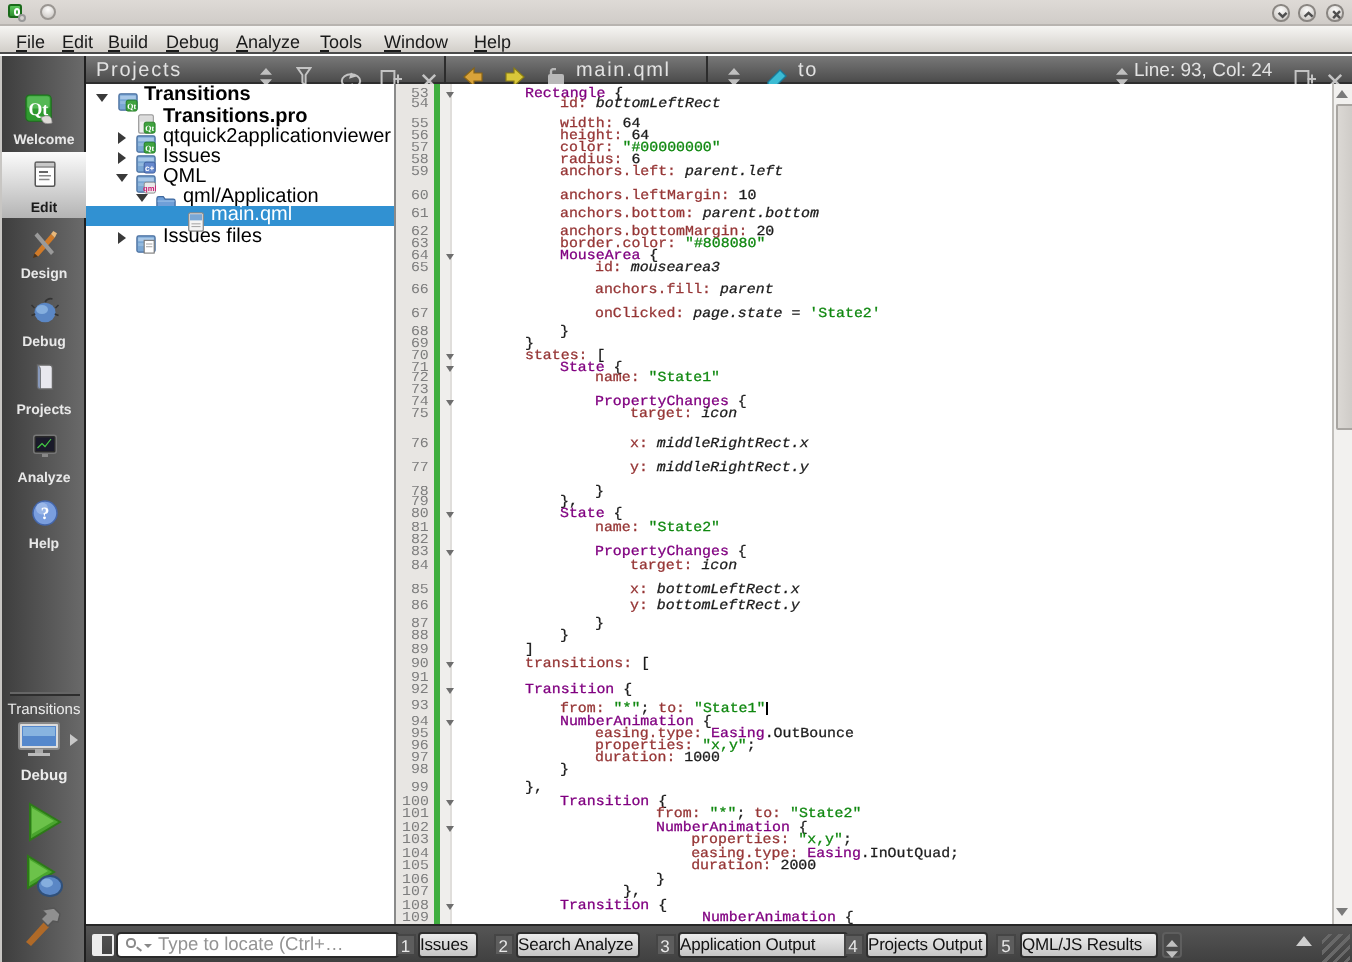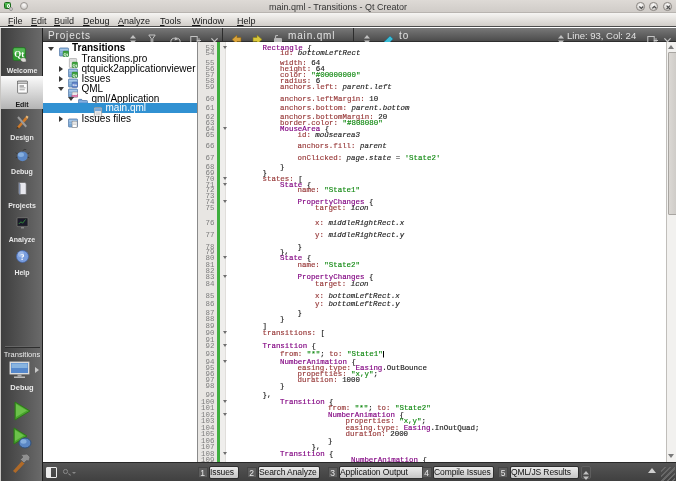--- a/index.html
+++ b/index.html
@@ -46,21 +46,20 @@
 </style></head>
 <body>
 <div id="win">
 
 <div id="titlebar">
   <div style="position:absolute;left:4px;top:1.5px;width:7px;height:7.5px;background:linear-gradient(#5cc75c,#2f8f2f);border-radius:1.5px;border:0.5px solid #1a6a1a">
         <div style="position:absolute;left:1.5px;top:1.5px;width:3px;height:3.5px;border:1px solid #fff;border-radius:50%"></div>
       </div>
   <div style="position:absolute;left:8.5px;top:6.5px;width:4px;height:4px;border-radius:50%;background:#d5d2cf;border:0.5px solid #999"></div>
   <div style="position:absolute;left:20px;top:2px;width:8px;height:8px;border-radius:50%;background:radial-gradient(circle at 50% 30%,#fdfcfb,#c5c1bd);border:1px solid #9a9692"></div>
-  <div id="title">main.qml - Transitions - Qt Creator</div>
   <div class="winbtn" style="left:636px">
         <svg width="8.6" height="8.6" viewBox="0 0 9 9">
           <path d="M2.4 3.6 L4.5 5.6 L6.6 3.6" stroke="#4e4e4e" stroke-width="1.3" fill="none"></path>
         </svg>
       </div>
   <div class="winbtn" style="left:649.2px">
         <svg width="8.6" height="8.6" viewBox="0 0 9 9">
           <path d="M2.4 5.6 L4.5 3.6 L6.6 5.6" stroke="#4e4e4e" stroke-width="1.3" fill="none"></path>
         </svg>
       </div>
@@ -248,21 +247,21 @@
         <rect x="4.5" y="4.5" width="6" height="6" rx="1" fill="#3fa33f" stroke="#1f7a1f" stroke-width="0.5"></rect>
         <text x="7.5" y="9.6" font-family="Liberation Serif" font-size="4.4" font-weight="bold" fill="#fff" text-anchor="middle">Qt</text>
       </svg></div>
     <div style="position:absolute;left:72px;top:42.4px;font-size:10px;font-weight:bold;color:#000;white-space:nowrap">Transitions</div>
     <div style="position:absolute;left:67.5px;top:53.8px;width:10px;height:10px"><svg width="10" height="10" viewBox="0 0 11 11" style="">
         <rect x="1.5" y="0.5" width="8" height="10" rx="0.8" fill="#efefef" stroke="#999" stroke-width="0.7"></rect>
         <rect x="2.2" y="1.2" width="6.6" height="3" fill="#dcdcdc"></rect>
         <rect x="4.5" y="4.5" width="6" height="6" rx="1" fill="#3fa33f" stroke="#1f7a1f" stroke-width="0.5"></rect>
         <text x="7.5" y="9.6" font-family="Liberation Serif" font-size="4.4" font-weight="bold" fill="#fff" text-anchor="middle">Qt</text>
       </svg></div>
-    <div style="position:absolute;left:81.5px;top:52.8px;font-size:10px;font-weight:normal;color:#000;white-space:nowrap">Transitions.pro</div>
+    <div style="position:absolute;left:81.5px;top:52.8px;font-size:10px;font-weight:bold;color:#000;white-space:nowrap">Transitions.pro</div>
     <div style="position:absolute;left:59px;top:65.7px;width:0;height:0;border-top:3.6px solid transparent;border-bottom:3.6px solid transparent;border-left:4.6px solid #3a3a3a"></div>
     <div style="position:absolute;left:67.5px;top:63.9px;width:10px;height:10px"><svg width="10" height="10" viewBox="0 0 11 11" style="">
         <rect x="0.5" y="1" width="10" height="9" rx="1" fill="#7aa7d4" stroke="#4a6f9f" stroke-width="0.7"></rect>
         <rect x="1.2" y="2" width="8.6" height="2" fill="#a9c8e8"></rect>
         <rect x="1.2" y="5" width="8.6" height="1.6" fill="#93b9de"></rect>
         <rect x="4.5" y="4.5" width="6" height="6" rx="1" fill="#3fa33f" stroke="#1f7a1f" stroke-width="0.5"></rect>
         <text x="7.5" y="9.6" font-family="Liberation Serif" font-size="4.4" font-weight="bold" fill="#fff" text-anchor="middle">Qt</text>
       </svg></div>
     <div style="position:absolute;left:81.5px;top:62.9px;font-size:10px;font-weight:normal;color:#000;white-space:nowrap">qtquick2applicationviewer</div>
     <div style="position:absolute;left:59px;top:75.5px;width:0;height:0;border-top:3.6px solid transparent;border-bottom:3.6px solid transparent;border-left:4.6px solid #3a3a3a"></div>
@@ -440,31 +439,32 @@
 <div class="ln" style="top:450.7px">108</div>
 <div class="fold" style="top:451.7px"></div>
 <div class="cl" style="left:280.0px;top:450.7px"><span class="ct">Transition</span><span class="ck"> {</span></div>
 <div class="ln" style="top:457.2px">109</div>
 <div class="cl" style="left:351.0px;top:457.2px"><span class="ct">NumberAnimation</span><span class="ck"> {</span></div>
 
 <div id="statusbar">
   <div style="position:absolute;left:3px;top:4px;width:10.5px;height:11px;border:1.2px solid #ececec;border-radius:1px">
         <div style="position:absolute;left:0;top:0;width:3.8px;height:8.8px;background:#ececec"></div>
       </div>
+  <div id="locator">Type to locate (Ctrl+…</div>
   <div style="position:absolute;left:20px;top:6px;width:4.5px;height:4.5px;border:1.1px solid #8a8a8a;border-radius:50%"></div>
   <div style="position:absolute;left:25px;top:11px;width:3px;height:1.1px;background:#8a8a8a;transform:rotate(38deg)"></div>
   <div style="position:absolute;left:28.5px;top:8.5px;width:0;height:0;border-left:2.2px solid transparent;border-right:2.2px solid transparent;border-top:2.8px solid #888"></div>
   <div class="chipn" style="left:154.7px">1</div>
       <div class="sbtn" style="left:166.0px;width:29.5px">Issues</div>
       <div class="chipn" style="left:203.6px">2</div>
       <div class="sbtn" style="left:215.0px;width:61.5px">Search Analyze</div>
       <div class="chipn" style="left:284.5px">3</div>
       <div class="sbtn" style="left:296.0px;width:85px">Application Output</div>
       <div class="chipn" style="left:378.5px">4</div>
-      <div class="sbtn" style="left:390.0px;width:60.5px">Compile Issues</div>
+      <div class="sbtn" style="left:390.0px;width:60.5px">Projects Output</div>
       <div class="chipn" style="left:455.0px">5</div>
       <div class="sbtn" style="left:467.0px;width:68.5px">QML/JS Results</div>
       <div style="position:absolute;left:538px;top:3px;width:10px;height:12.5px;background:#494949;border:1px solid #5e5e5e;border-radius:2px;text-align:center"><svg width="8" height="11" viewBox="0 0 8 11" style="margin-top:0.5px">
           <path d="M4 1 L7 4.4 L1 4.4z M4 10 L7 6.6 L1 6.6z" fill="#c0c0c0"></path>
         </svg></div>
   <div style="position:absolute;left:605px;top:4.5px;width:0;height:0;border-left:4.5px solid transparent;border-right:4.5px solid transparent;border-bottom:5.5px solid #cfcfcf"></div>
   <div style="position:absolute;right:1px;top:4px;width:14px;height:14px;background:repeating-linear-gradient(135deg,transparent 0 2.2px,#686868 2.2px 3.8px)"></div>
 </div>
 
 </div>

